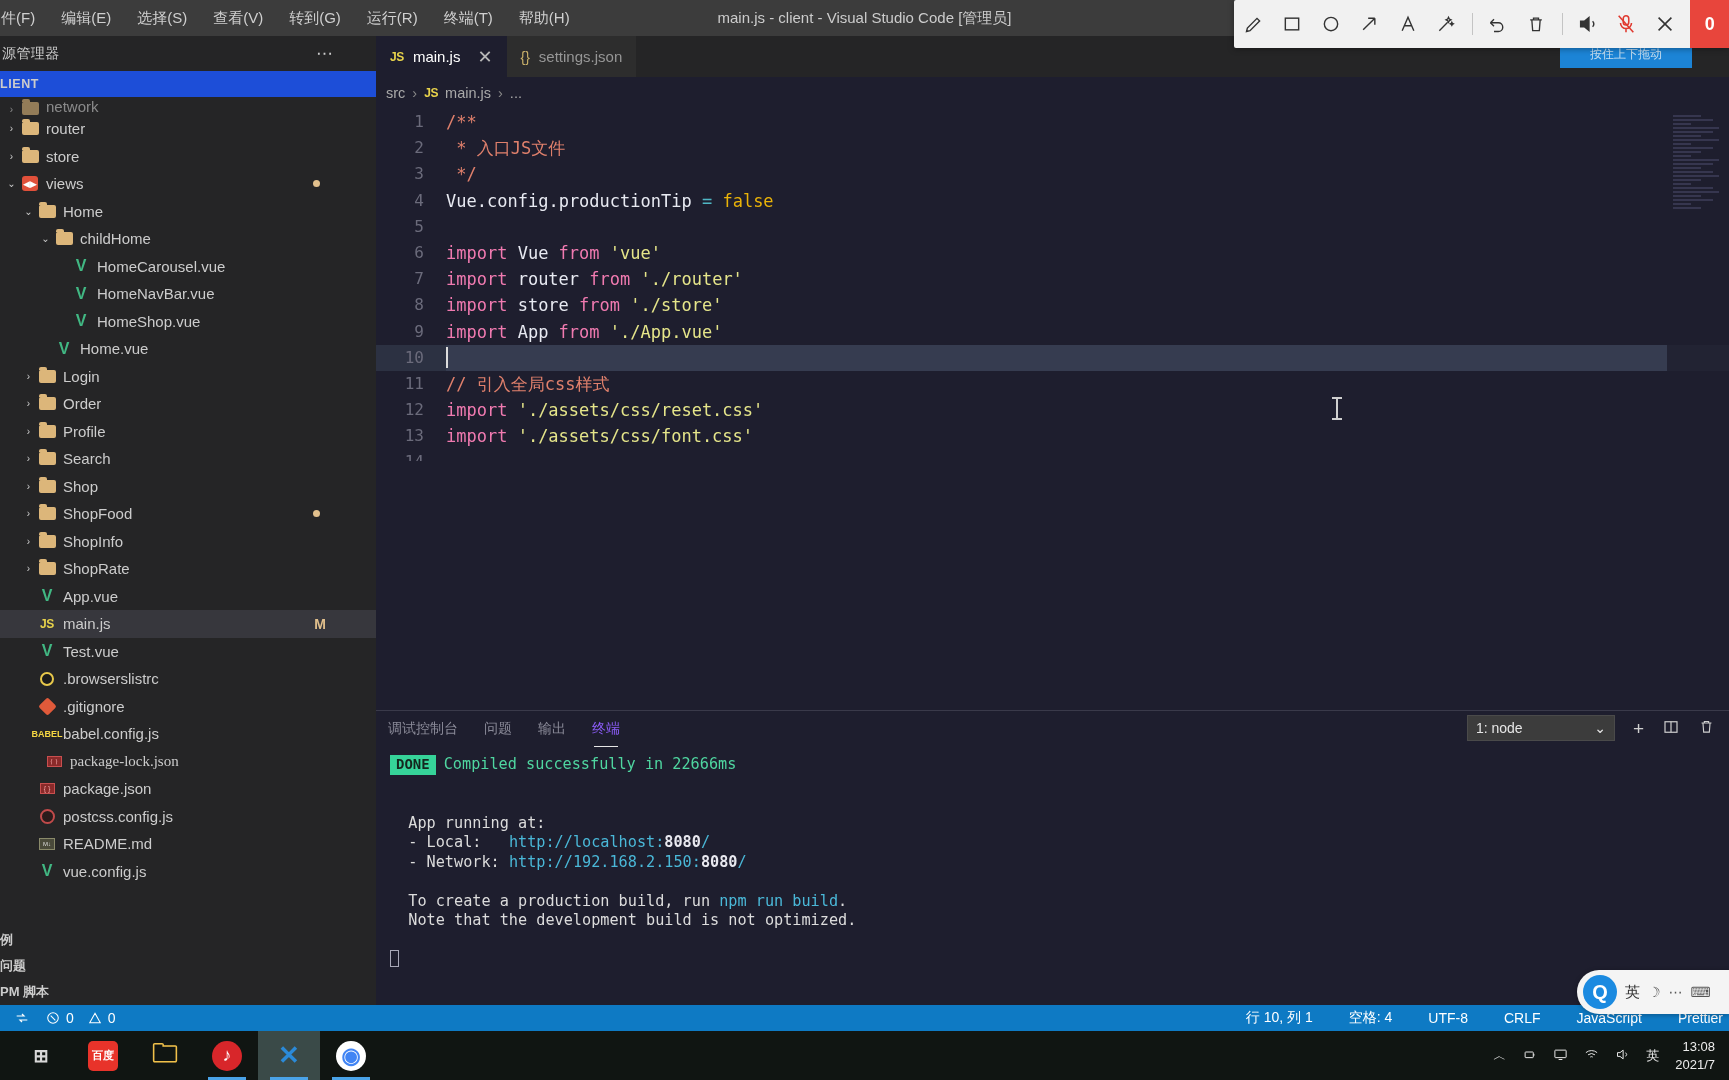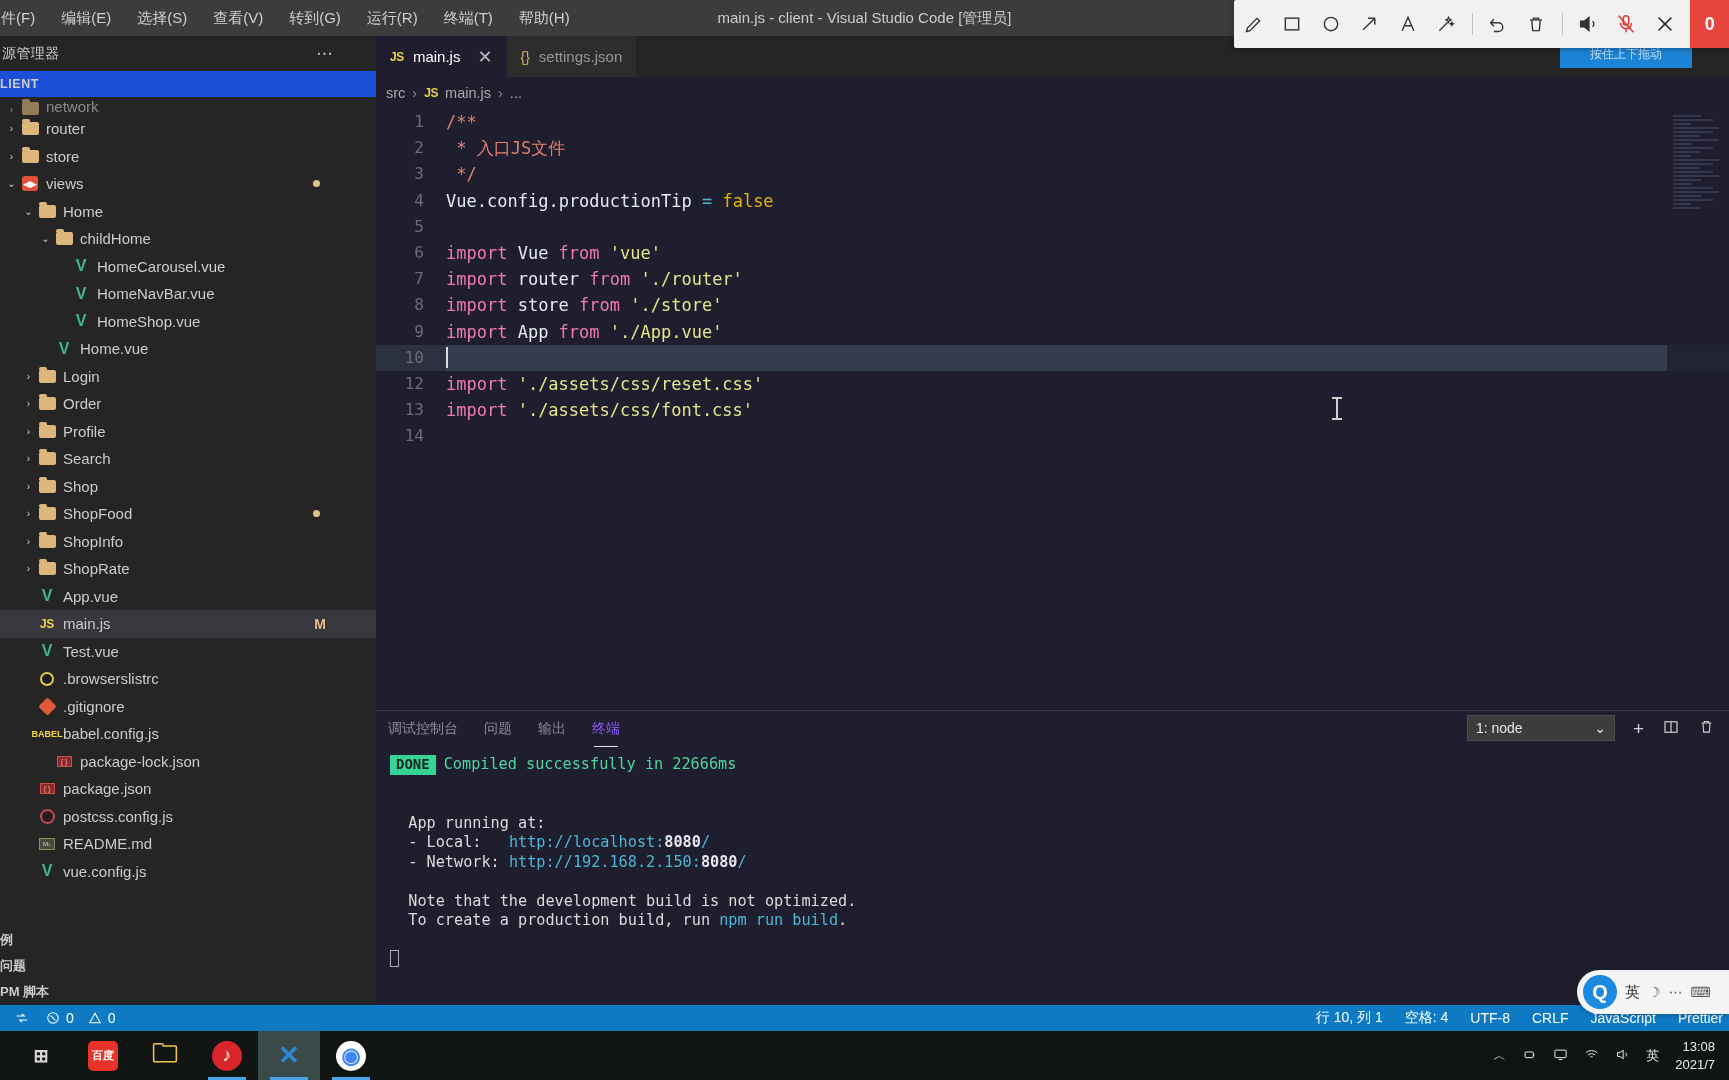--- a/index.html
+++ b/index.html
@@ -228,21 +228,21 @@
   .mm-line.w3 { width: 18px; } .mm-line.w4 { width: 46px; }
 
   
   .statusbar {
     position: absolute; left: 0; top: 1005px; width: 1729px; height: 26px;
     background: #0e7ac4; display: flex; align-items: center;
     color: #ffffff; font-size: 14px;
   }
   .sb-left { display: flex; align-items: center; gap: 16px; padding-left: 14px; }
   .sb-right {
-    margin-left: auto; display: flex; gap: 22px; padding-right: 6px;
+    margin-left: auto; display: flex; gap: 36px; padding-right: 6px;
   }
   .sb-cell { display: flex; align-items: center; gap: 6px; white-space: nowrap; }
 
   
   .ime {
     position: absolute; left: 1577px; top: 970px; height: 44px; width: 152px;
     background: #f4f4f4; border-radius: 22px 0 0 22px; display: flex;
     align-items: center; gap: 8px; padding-left: 6px; z-index: 30;
     box-shadow: 0 1px 5px rgba(0,0,0,.3);
   }
@@ -538,21 +538,21 @@
           </span>
           <span class="label">.gitignore</span>
         </div>
         <div class="row" style="padding-left: 21px;">
           <span class="chev"></span>
           <span class="ico">
             <span class="babel-ico">BABEL</span>
           </span>
           <span class="label">babel.config.js</span>
         </div>
-        <div class="row" style="padding-left: 38px;">
+        <div class="row" style="padding-left: 28px; font-family: Liberation Serif, serif;">
           <span class="chev"></span>
           <span class="ico">
             <span class="json-ico">{ }</span>
           </span>
           <span class="label">package-lock.json</span>
         </div>
         <div class="row" style="padding-left: 21px;">
           <span class="chev"></span>
           <span class="ico">
             <span class="json-ico">{ }</span>
@@ -642,20 +642,24 @@
           <span class="ln-gutter">8</span>
           <span class="ctext"><span class="c-kw2">import </span><span class="c-id">store </span><span class="c-kw2">from </span><span class="c-str">'./store'</span></span>
         </div>
         <div class="cline">
           <span class="ln-gutter">9</span>
           <span class="ctext"><span class="c-kw2">import </span><span class="c-id">App </span><span class="c-kw2">from </span><span class="c-str">'./App.vue'</span></span>
         </div>
         <div class="cline cursorline">
           <span class="ln-gutter">10</span>
           <span class="ctext"><span class="caret"></span></span>
+        </div>
+        <div class="cline">
+          <span class="ln-gutter">11</span>
+          <span class="ctext"><span class="c-com">// 引入全局css样式</span></span>
         </div>
         <div class="cline">
           <span class="ln-gutter">12</span>
           <span class="ctext"><span class="c-kw2">import </span><span class="c-str">'./assets/css/reset.css'</span></span>
         </div>
         <div class="cline">
           <span class="ln-gutter">13</span>
           <span class="ctext"><span class="c-kw2">import </span><span class="c-str">'./assets/css/font.css'</span></span>
         </div>
         <div class="cline">
@@ -718,22 +722,22 @@
       </div>
     </div>
     <div class="term-body" id="term-body">
         <div class="tline"><span class="done-badge">DONE</span><span class="t-green">Compiled successfully in 22666ms</span></div>
         <div class="tline">&nbsp;</div>
         <div class="tline">&nbsp;</div>
         <div class="tline"><span class="t-white">  App running at:</span></div>
         <div class="tline"><span class="t-white">  - Local:   </span><span class="t-blue">http://localhost:</span><span class="t-bold">8080</span><span class="t-blue">/</span></div>
         <div class="tline"><span class="t-white">  - Network: </span><span class="t-blue">http://192.168.2.150:</span><span class="t-bold">8080</span><span class="t-blue">/</span></div>
         <div class="tline">&nbsp;</div>
+        <div class="tline"><span class="t-white">  To create a production build, run </span><span class="t-blue">npm run build</span><span class="t-white">.</span></div>
         <div class="tline"><span class="t-white">  Note that the development build is not optimized.</span></div>
-        <div class="tline"><span class="t-white">  To create a production build, run </span><span class="t-blue">npm run build</span><span class="t-white">.</span></div>
         <div class="tline">&nbsp;</div>
         <div class="tline"><span class="term-block-cursor"></span></div>
       </div>
   </div>
 
   <div class="statusbar">
     <div class="sb-left">
       <span class="sb-cell">
         <svg width="16" height="16" viewBox="0 0 24 24" fill="none" stroke="#fff" stroke-width="1.8">
             <path d="M4 9h11l-3-3M20 15H9l3 3"></path>

